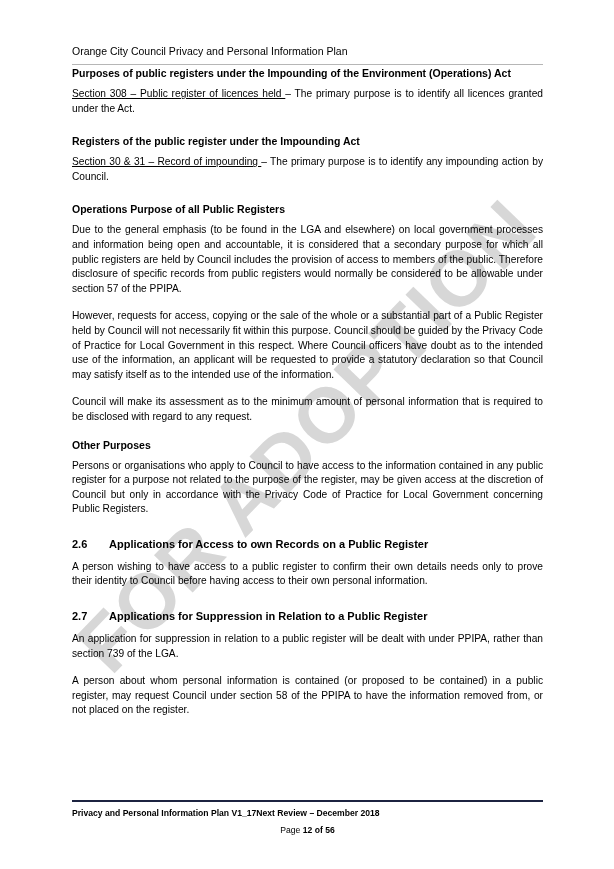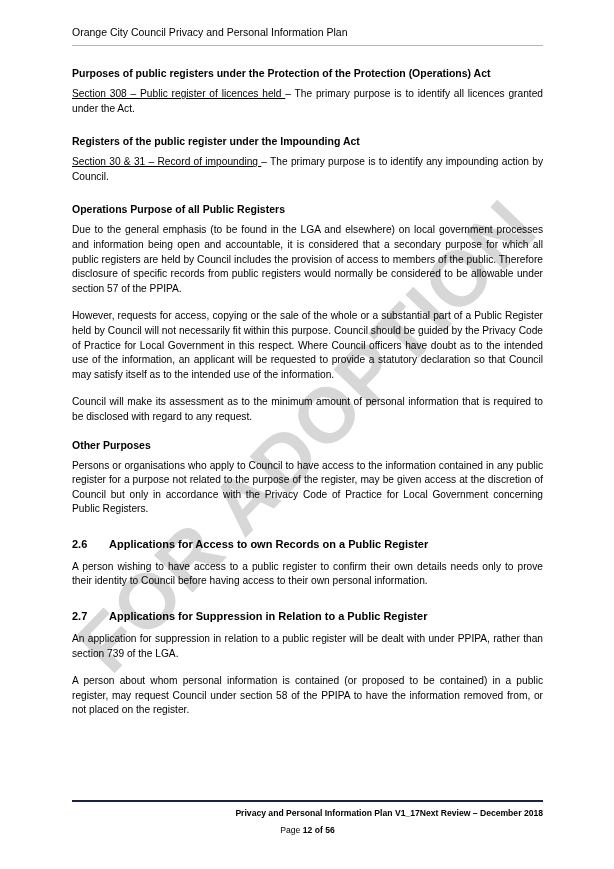--- a/index.html
+++ b/index.html
@@ -60,21 +60,21 @@
     top: 0;
     width: 471px;
     height: 869px;
     z-index: 2;
   }
 
   
   .doc-header {
     position: absolute;
     left: 0;
-    top: 25px;
+    top: 44px;
     width: 471px;
   }
   .doc-header-title {
     font-size: 10.5px;
     line-height: 15px;
     color: #000;
     padding-bottom: 5px;
   }
   .header-rule {
     width: 471px;
@@ -141,21 +141,21 @@
   }
   .footer-rule {
     width: 471px;
     height: 1.6px;
     background: #1c2340;
     font-size: 0;
     line-height: 0;
   }
   .footer-row {
     display: flex;
-    justify-content: flex-end;
+    justify-content: flex-start;
     align-items: baseline;
     padding-top: 5px;
     font-size: 8.6px;
     line-height: 12px;
     font-weight: bold;
     color: #000;
   }
   .footer-left, .footer-right {
     white-space: nowrap;
   }
@@ -180,21 +180,21 @@
 
   <div class="content">
 
     <div class="doc-header">
       <div class="doc-header-title">Orange City Council Privacy and Personal Information Plan</div>
       <div class="header-rule"></div>
     </div>
 
     <div class="body-area">
 
-      <h3 class="sub-head">Purposes of public registers under the Protection of the Protection (Operations) Act</h3>
+      <h3 class="sub-head">Purposes of public registers under the Impounding of the Environment (Operations) Act</h3>
 
       <p class="para"><span class="uline">Section 308 – Public register of licences held </span><span>– The primary purpose is to identify all licences granted under the Act.</span></p>
 
       <h3 class="sub-head spaced">Registers of the public register under the Impounding Act</h3>
 
       <p class="para"><span class="uline">Section 30 &amp; 31 – Record of impounding </span><span>– The primary purpose is to identify any impounding action by Council.</span></p>
 
       <h3 class="sub-head spaced">Operations Purpose of all Public Registers</h3>
 
       <p class="para">Due to the general emphasis (to be found in the LGA and elsewhere) on local government processes and information being open and accountable, it is considered that a secondary purpose for which all public registers are held by Council includes the provision of access to members of the public. Therefore disclosure of specific records from public registers would normally be considered to be allowable under section 57 of the PPIPA.</p>

